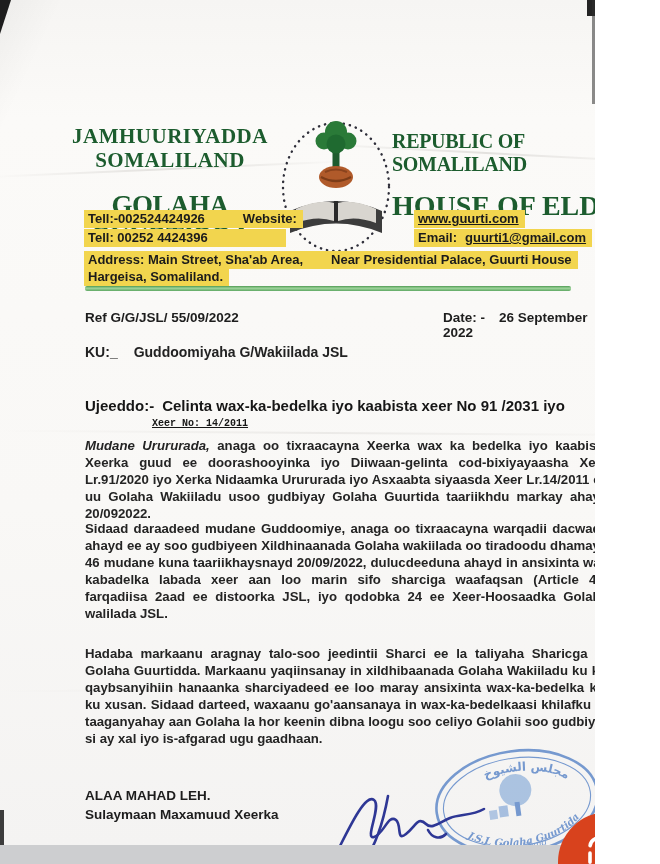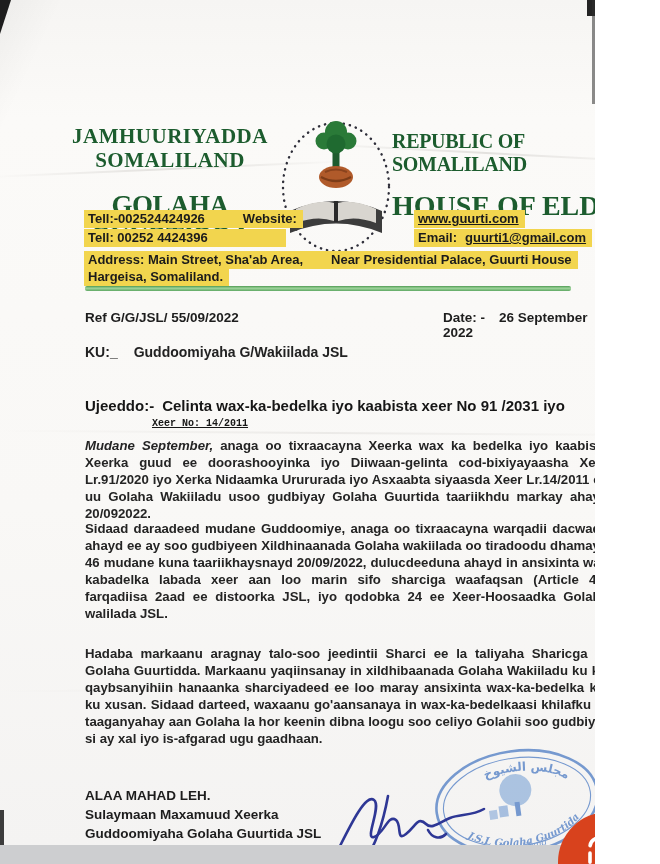--- a/index.html
+++ b/index.html
@@ -142,29 +142,28 @@
   <div class="abs ku-line">
     <span>KU:_</span><span class="recip-val">Guddoomiyaha G/Wakiilada JSL</span>
   </div>
 
   <div class="abs subject1">
     <span>Ujeeddo:-</span><span class="gap8">Celinta wax-ka-bedelka iyo kaabista xeer No 91 /2031 iyo</span>
   </div>
   <div class="abs subject2">Xeer No: 14/2011</div>
 
   <p class="abs para p1">
-    <span class="lead-ital">Mudane September,</span><span> anaga oo tixraacayna Xeerka wax ka bedelka iyo kaabista Xeerka guud ee doorashooyinka iyo Diiwaan-gelinta cod-bixiyayaasha Xeer Lr.91/2020 iyo Xerka Nidaamka Urururada iyo Asxaabta siyaasda Xeer Lr.14/2011 ee uu Golaha Wakiiladu usoo gudbiyay Golaha Guurtida taariikhdu markay ahayd 20/092022.</span>
+    <span class="lead-ital">Mudane Urururada,</span><span> anaga oo tixraacayna Xeerka wax ka bedelka iyo kaabista Xeerka guud ee doorashooyinka iyo Diiwaan-gelinta cod-bixiyayaasha Xeer Lr.91/2020 iyo Xerka Nidaamka Urururada iyo Asxaabta siyaasda Xeer Lr.14/2011 ee uu Golaha Wakiiladu usoo gudbiyay Golaha Guurtida taariikhdu markay ahayd 20/092022.</span>
   </p>
   <p class="abs para p2">Sidaad daraadeed mudane Guddoomiye,  anaga oo tixraacayna warqadii dacwada ahayd ee ay soo gudbiyeen Xildhinaanada Golaha wakiilada oo tiradoodu dhamayd 46 mudane kuna taariikhaysnayd 20/09/2022, dulucdeeduna ahayd in ansixinta wax kabadelka labada xeer aan loo marin sifo sharciga waafaqsan (Article 45) farqadiisa 2aad ee distoorka JSL, iyo qodobka 24 ee Xeer-Hoosaadka Golaha walilada JSL.</p>
   <p class="abs para p3">Hadaba markaanu aragnay talo-soo jeedintii Sharci ee la taliyaha Sharicga ee Golaha Guurtidda.  Markaanu yaqiinsanay in xildhibaanada Golaha Wakiiladu ku kal qaybsanyihiin hanaanka sharciyadeed ee loo maray ansixinta wax-ka-bedelka kor ku xusan. Sidaad darteed, waxaanu go'aansanaya in wax-ka-bedelkaasi khilafku ka taaganyahay aan Golaha la hor keenin dibna loogu soo celiyo Golahii soo gudbiyay si ay xal iyo is-afgarad ugu gaadhaan.</p>
 
   <div class="abs closing">
     <div>ALAA MAHAD LEH.</div>
     <div>Sulaymaan Maxamuud Xeerka</div>
-    <div>Guddoomiyaha Golaha Guurtida JSL</div>
   </div>
   <div class="abs sig-rule"></div>
 
   <div class="abs stamp">
     <svg width="198" height="128" viewBox="0 0 198 128">
       <g transform="rotate(-8 99 64)" stroke="#5b86c8" fill="none">
         <ellipse cx="99" cy="64" rx="81" ry="51" stroke-width="2.6"></ellipse>
         <ellipse cx="99" cy="64" rx="74" ry="44" stroke-width="1.1"></ellipse>
         <g stroke="none">
           <circle cx="99" cy="52" r="16" fill="#7ea4d6" opacity=".75"></circle>

